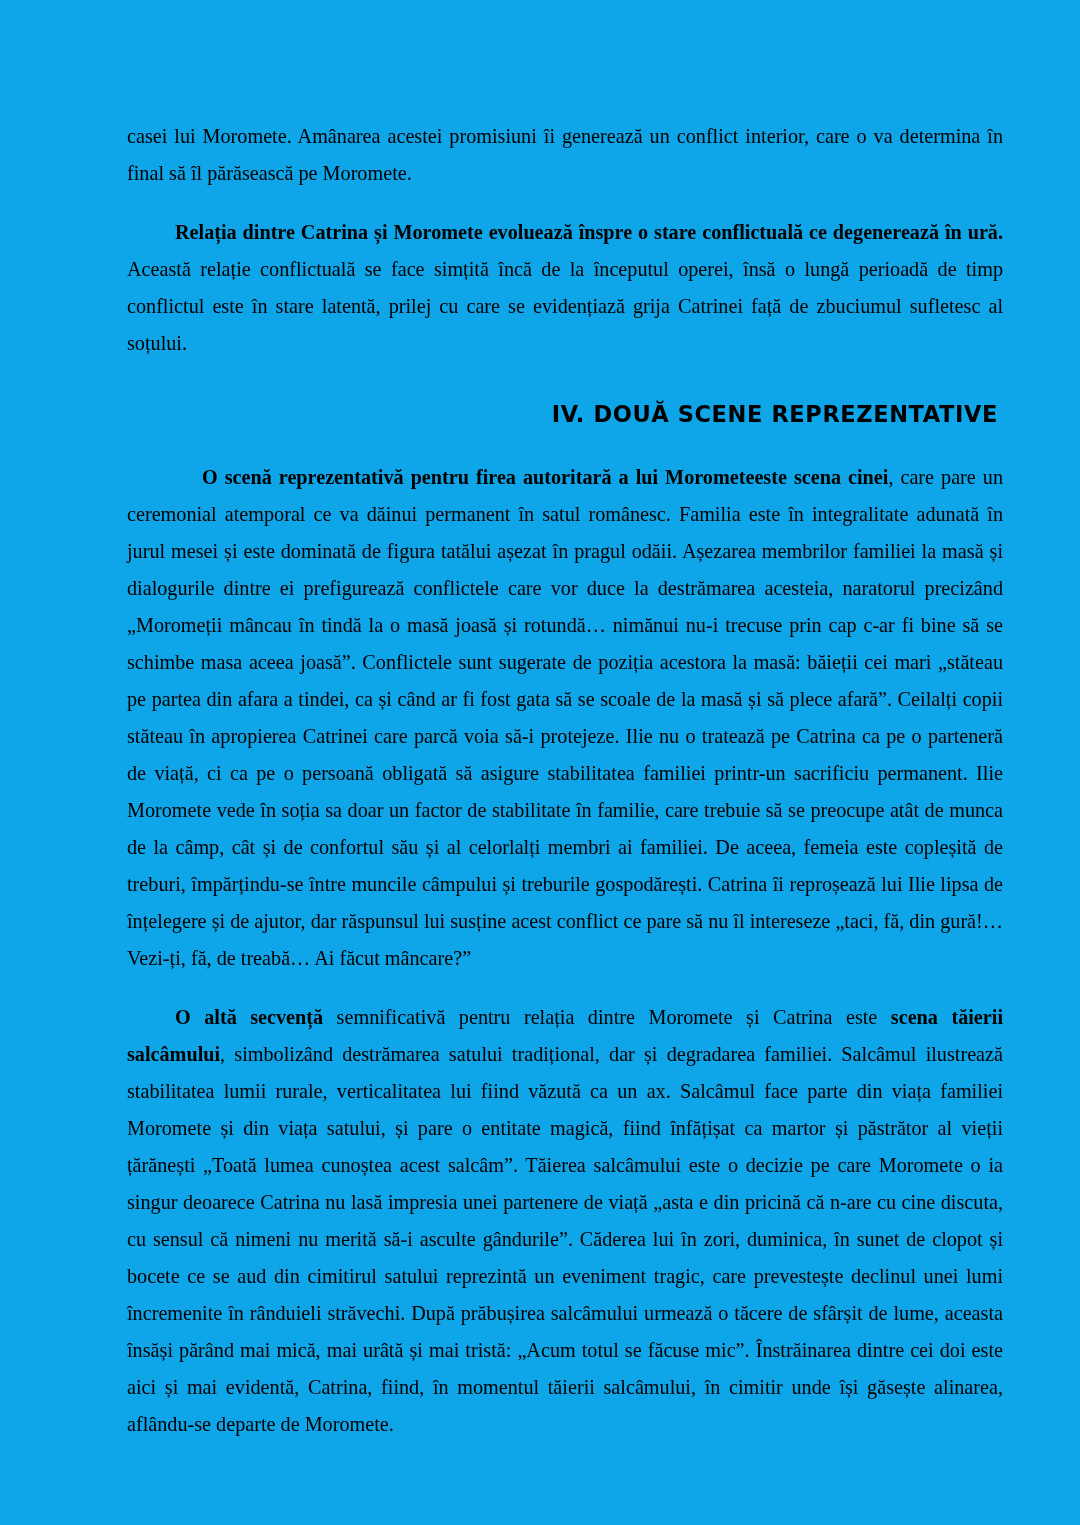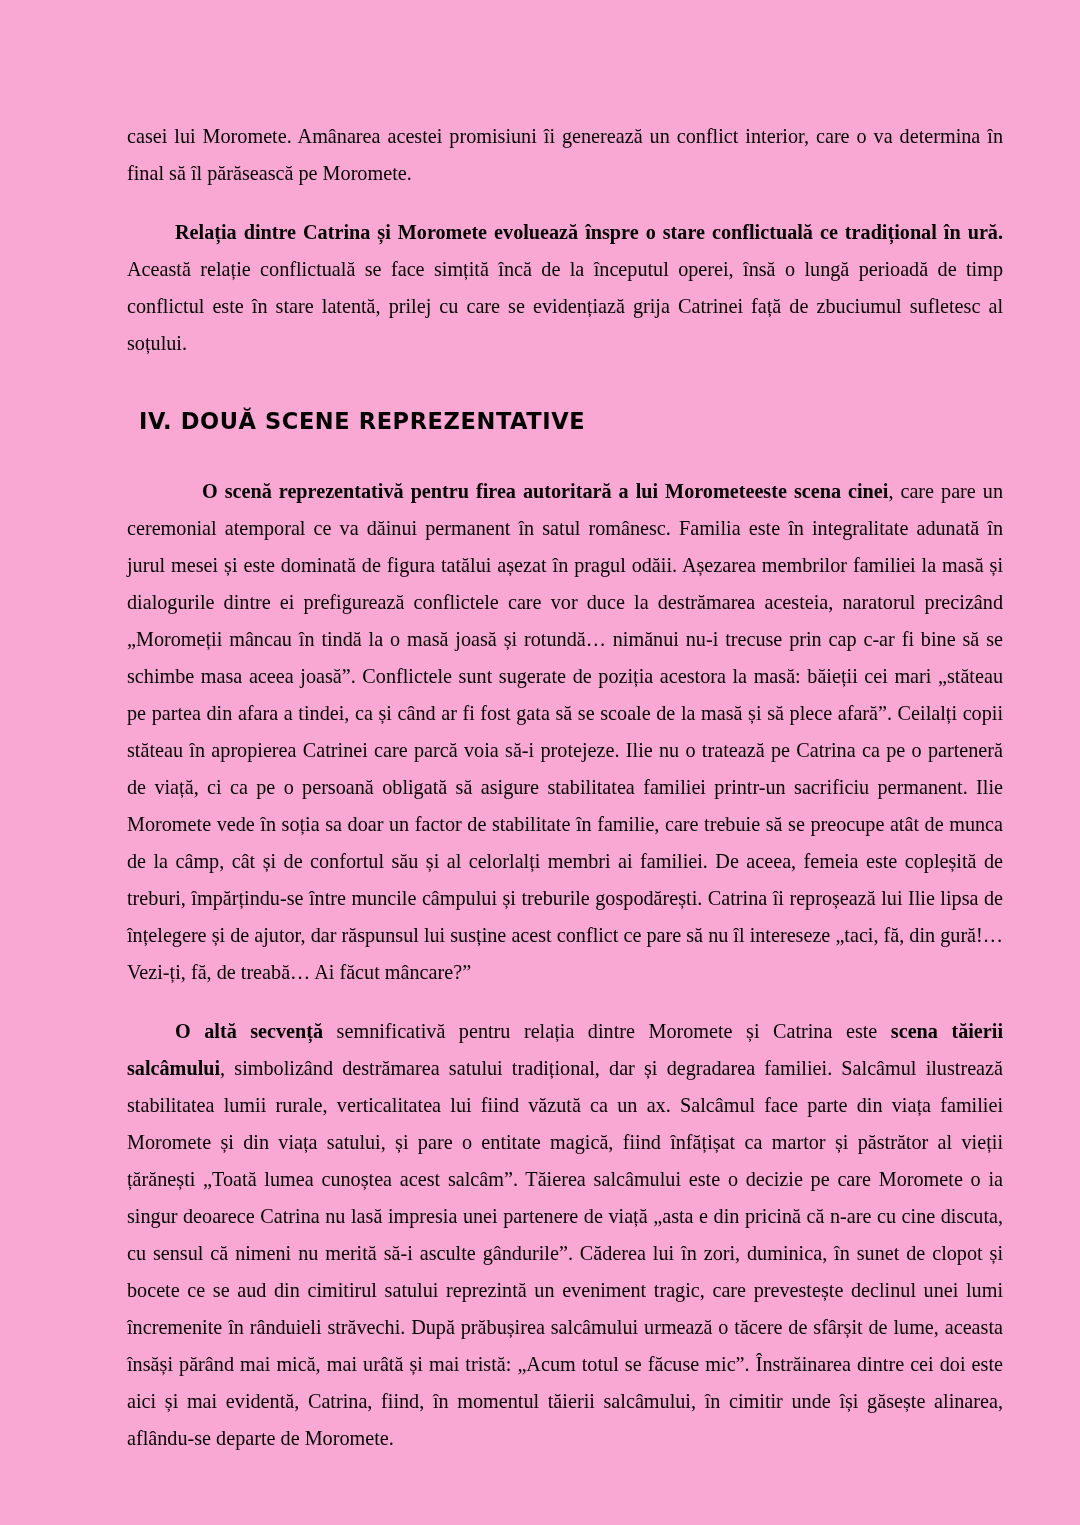--- a/index.html
+++ b/index.html
@@ -12,21 +12,21 @@
   body {
     font-family: "Liberation Serif", "DejaVu Serif", serif;
     color: #000000;
     -webkit-font-smoothing: antialiased;
   }
 
   .page {
     position: relative;
     width: 1080px;
     height: 1525px;
-    background: #f9a8d4;
+    background: #0ea5e9;
     box-sizing: border-box;
     overflow: hidden;
   }
 
   .content {
     position: absolute;
     left: 127px;
     top: 118px;
     width: 876px;
   }
@@ -39,49 +39,49 @@
     text-justify: inter-word;
     hyphens: none;
     color: #000000;
   }
 
   p.body-par.indent-sm { text-indent: 48px; }
   p.body-par.indent-lg { text-indent: 75px; }
   p.body-par.indent-none { text-indent: 0; }
 
   h2.section-heading {
-    margin: 12px;
+    margin: 5px;
     font-family: "DejaVu Sans", "Liberation Sans", sans-serif;
     font-size: 22.5px;
     font-weight: bold;
     letter-spacing: 0.6px;
     line-height: 34px;
     color: #000000;
-    text-align: left;
+    text-align: right;
   }
 
   .sp-before-heading-1 { height: 30px; }
   .sp-after-heading-1 { height: 23px; }
   .sp-before-heading-2 { height: 33px; }
   .sp-after-heading-2 { height: 24px; }
   .sp-par-gap { height: 22px; }
 
   b, strong { font-weight: bold; }
 </style>
 </head>
 <body>
 
 <div class="page">
   <div class="content">
 
     <p class="body-par indent-none">casei lui Moromete. Amânarea acestei promisiuni îi generează un conflict interior, care o va determina în final să îl părăsească pe Moromete.</p>
 
     <div class="sp-par-gap"></div>
 
-    <p class="body-par indent-sm"><b>Relația dintre Catrina și Moromete evoluează înspre o stare conflictuală ce tradițional în ură.</b><span> Această relație conflictuală se face simțită încă de la începutul operei, însă o lungă perioadă de timp conflictul este în stare latentă, prilej cu care se evidențiază grija Catrinei față de zbuciumul sufletesc al soțului.</span></p>
+    <p class="body-par indent-sm"><b>Relația dintre Catrina și Moromete evoluează înspre o stare conflictuală ce degenerează în ură.</b><span> Această relație conflictuală se face simțită încă de la începutul operei, însă o lungă perioadă de timp conflictul este în stare latentă, prilej cu care se evidențiază grija Catrinei față de zbuciumul sufletesc al soțului.</span></p>
 
     <div class="sp-before-heading-1"></div>
 
     <h2 class="section-heading">IV. DOUĂ SCENE REPREZENTATIVE</h2>
 
     <div class="sp-after-heading-1"></div>
 
     <p class="body-par indent-lg"><b>O scenă reprezentativă pentru firea autoritară a lui Morometeeste scena cinei</b><span>, care pare un ceremonial atemporal ce va dăinui permanent în satul românesc. Familia este în integralitate adunată în jurul mesei și este dominată de figura tatălui așezat în pragul odăii. Așezarea membrilor familiei la masă și dialogurile dintre ei prefigurează conflictele care vor duce la destrămarea acesteia, naratorul precizând „Moromeții mâncau în tindă la o masă joasă și rotundă… nimănui nu-i trecuse prin cap c-ar fi bine să se schimbe masa aceea joasă”. Conflictele sunt sugerate de poziția acestora la masă: băieții cei mari „stăteau pe partea din afara a tindei, ca și când ar fi fost gata să se scoale de la masă și să plece afară”. Ceilalți copii stăteau în apropierea Catrinei care parcă voia să-i protejeze. Ilie nu o tratează pe Catrina ca pe o parteneră de viață, ci ca pe o persoană obligată să asigure stabilitatea familiei printr-un sacrificiu permanent. Ilie Moromete vede în soția sa doar un factor de stabilitate în familie, care trebuie să se preocupe atât de munca de la câmp, cât și de confortul său și al celorlalți membri ai familiei. De aceea, femeia este copleșită de treburi, împărțindu-se între muncile câmpului și treburile gospodărești. Catrina îi reproșează lui Ilie lipsa de înțelegere și de ajutor, dar răspunsul lui susține acest conflict ce pare să nu îl intereseze „taci, fă, din gură!… Vezi-ți, fă, de treabă… Ai făcut mâncare?”</span></p>
 
     <div class="sp-par-gap"></div>

